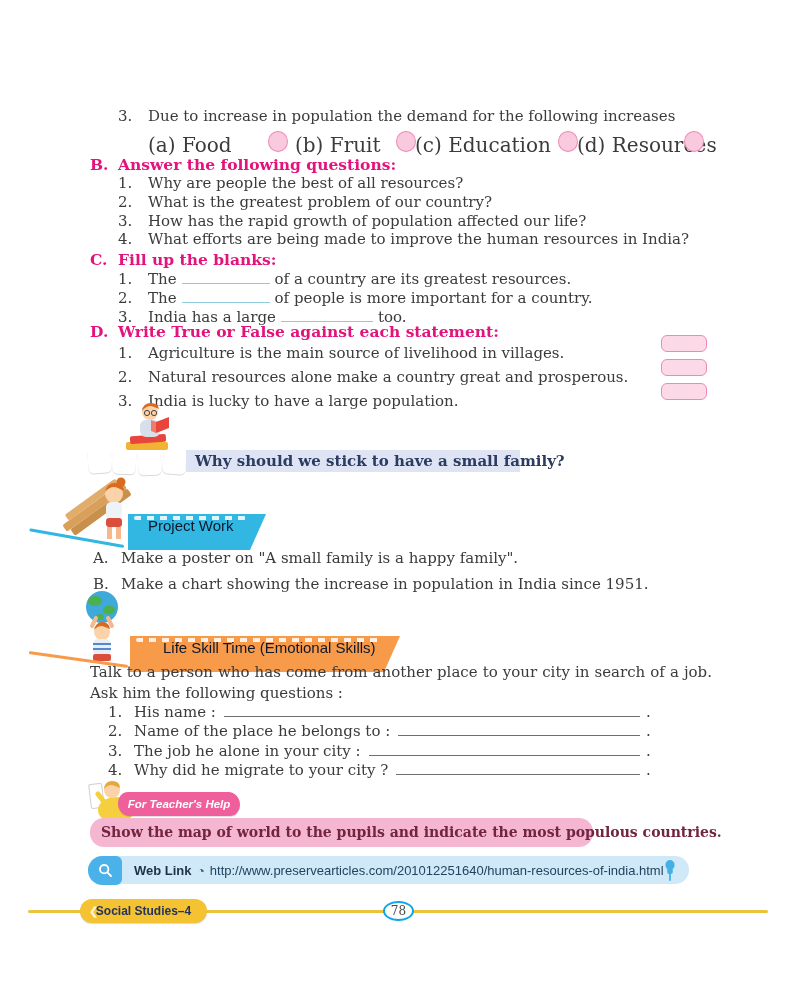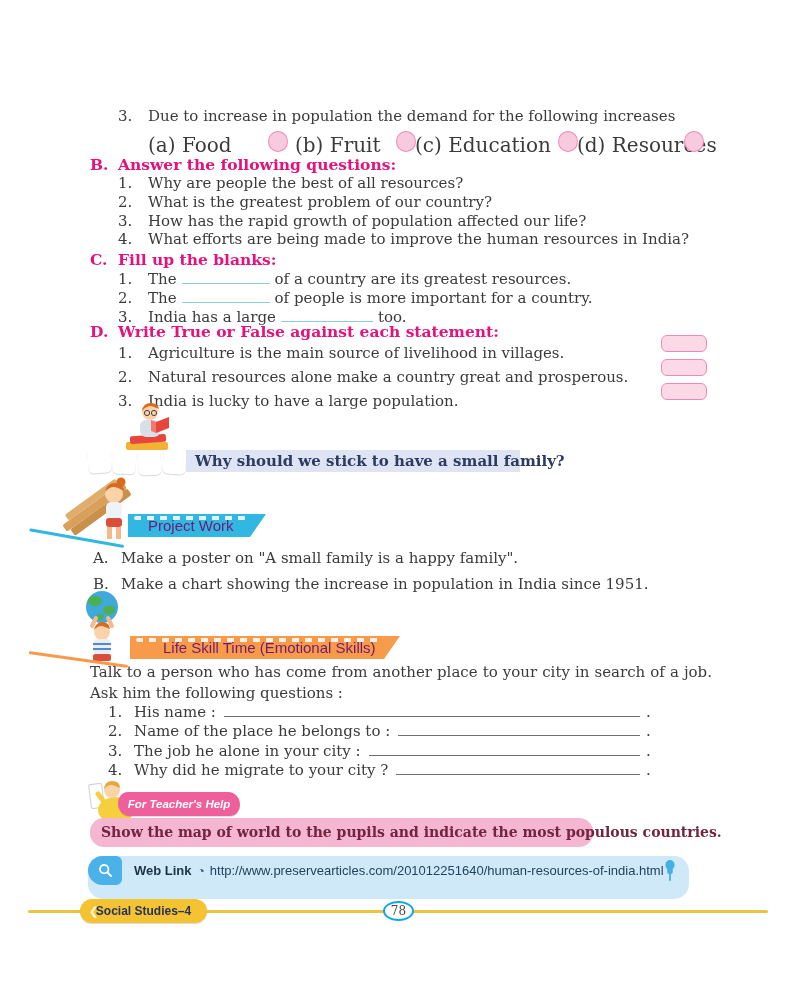--- a/index.html
+++ b/index.html
@@ -46,22 +46,22 @@
     box-shadow:0 1px 0 rgba(0,0,0,.15);
   }
   .hots-bar {
     position:absolute; left:186px; top:450px; width:334px; height:22px;
     background:#dfe4f4; line-height:22px; padding-left:9px;
     font-size:15px; font-weight:bold; color:#2c3c60; white-space:nowrap;
   }
 
   
   .banner {
-    position:absolute; color:#701a75; font-family:"Liberation Sans", sans-serif;
-    font-size:15px; line-height:24px; height:23px; white-space:nowrap;
+    position:absolute; color:#0f172a; font-family:"Liberation Sans", sans-serif;
+    font-size:15px; line-height:24px; height:36px; white-space:nowrap;
     clip-path:polygon(0 0, 100% 0, calc(100% - 16px) 100%, 0 100%);
   }
   .banner .dots {
     position:absolute; left:6px; right:20px; top:1.5px; height:4px;
     background:repeating-linear-gradient(90deg, rgba(255,255,255,.85) 0 7px, rgba(255,255,255,0) 7px 13px);
     border-radius:2px;
   }
   .slant-line { position:absolute; height:2.5px; border-radius:2px; }
 
   
@@ -73,21 +73,21 @@
     box-shadow:0 1px 0 rgba(0,0,0,.12);
   }
   .teacher-note {
     position:absolute; left:90px; top:818px; width:503px; height:29px;
     background:#f4b6d0; border-radius:14px; line-height:29px; padding-left:11px;
     font-size:14px; font-weight:bold; color:#73243f; white-space:nowrap;
   }
 
   
   .weblink-bar {
-    position:absolute; left:88px; top:856px; width:601px; height:43px;
+    position:absolute; left:88px; top:856px; width:601px; height:28px;
     background:#cfe9f8; border-radius:15px;text-align:center;
   }
   .weblink-iconbox {
     position:absolute; left:0; top:0; width:34px; height:29px;
     background:#4ab2e8; border-radius:15px 6px 6px 15px;
     display:flex; align-items:center; justify-content:center;
   }
   .weblink-text {
     position:absolute; left:46px; top:0; height:29px; line-height:29px;
     font-family:"Liberation Sans", sans-serif; font-size:13px; color:#22445e;

